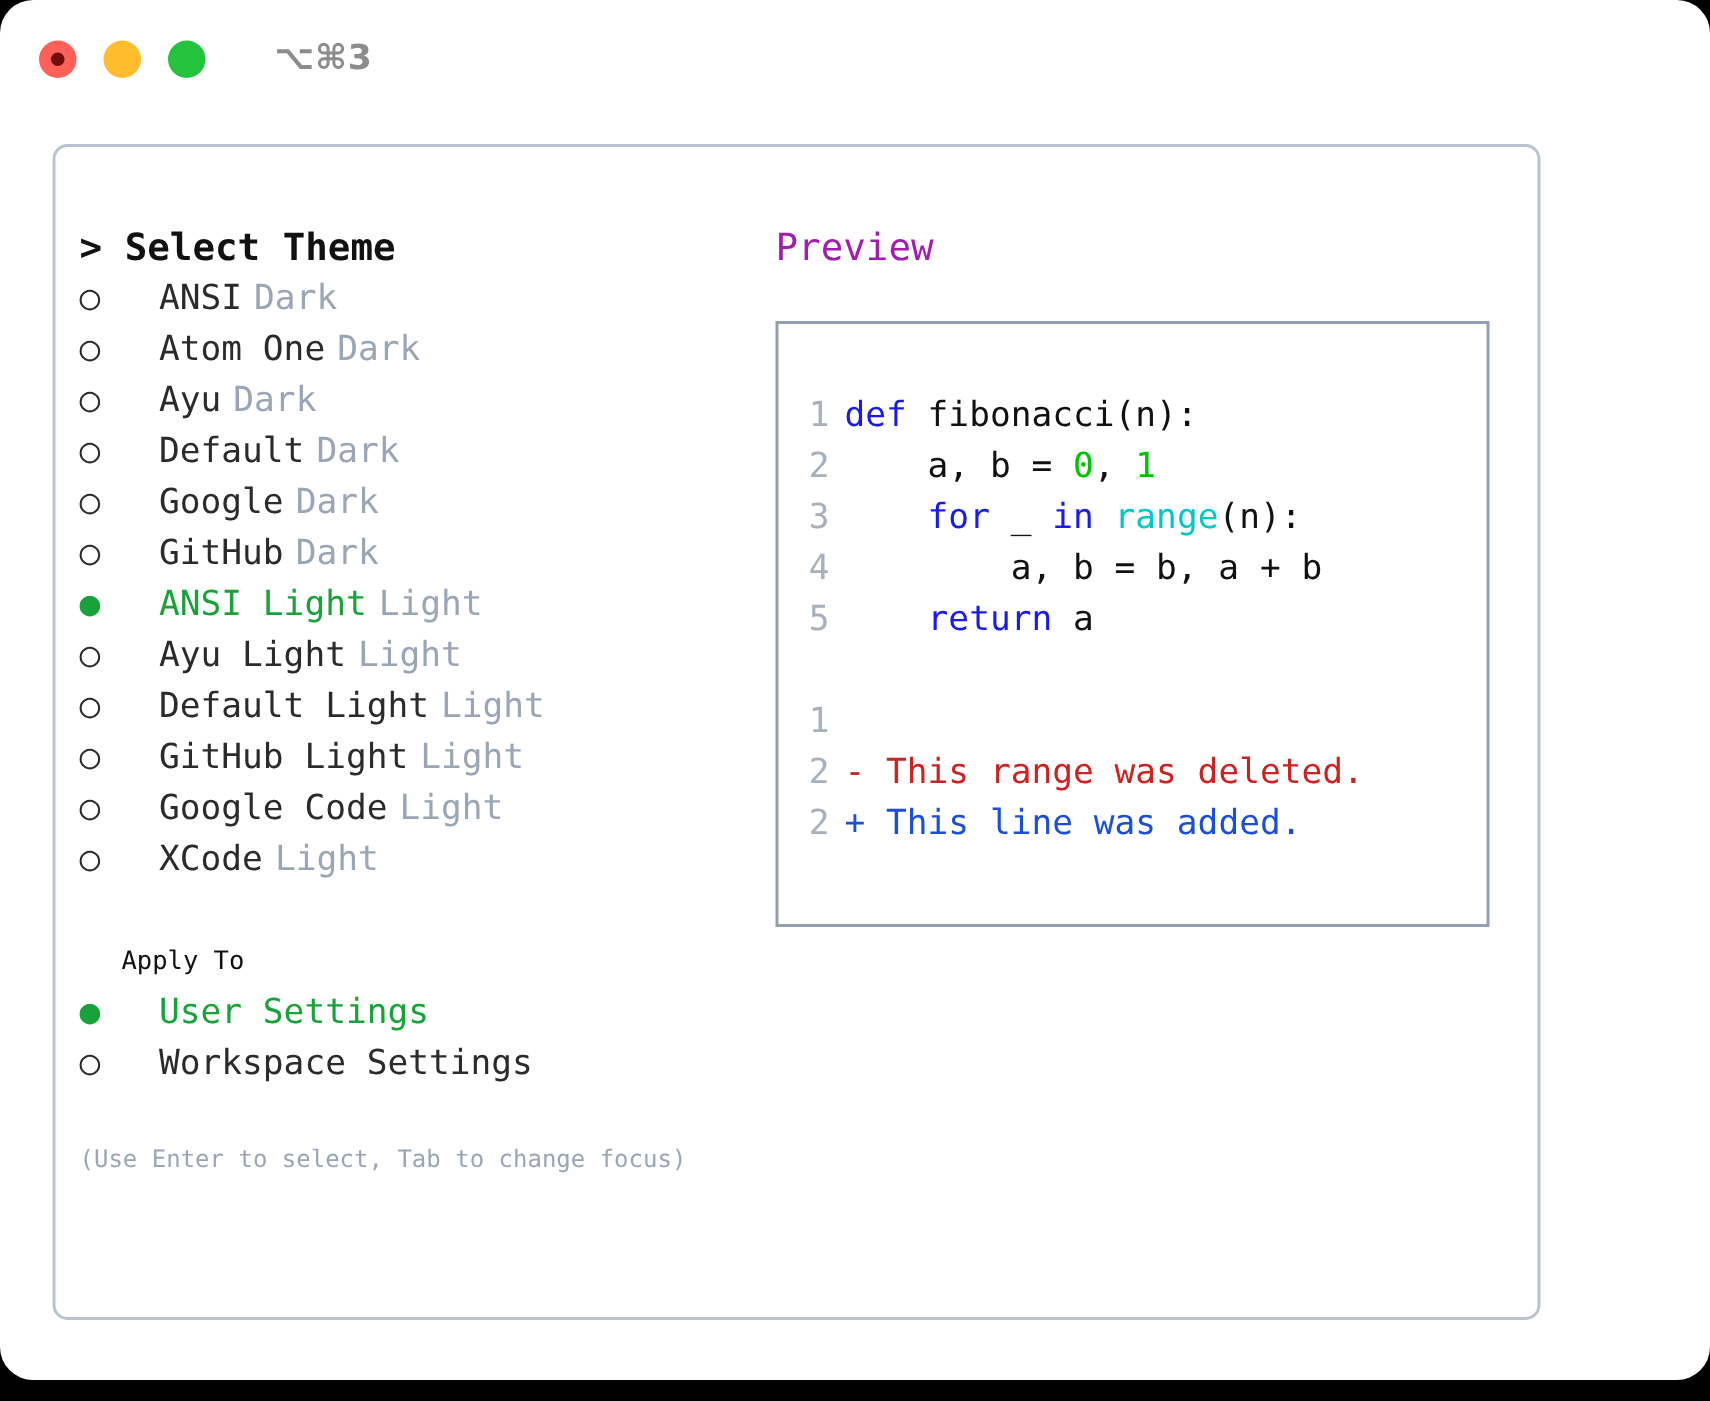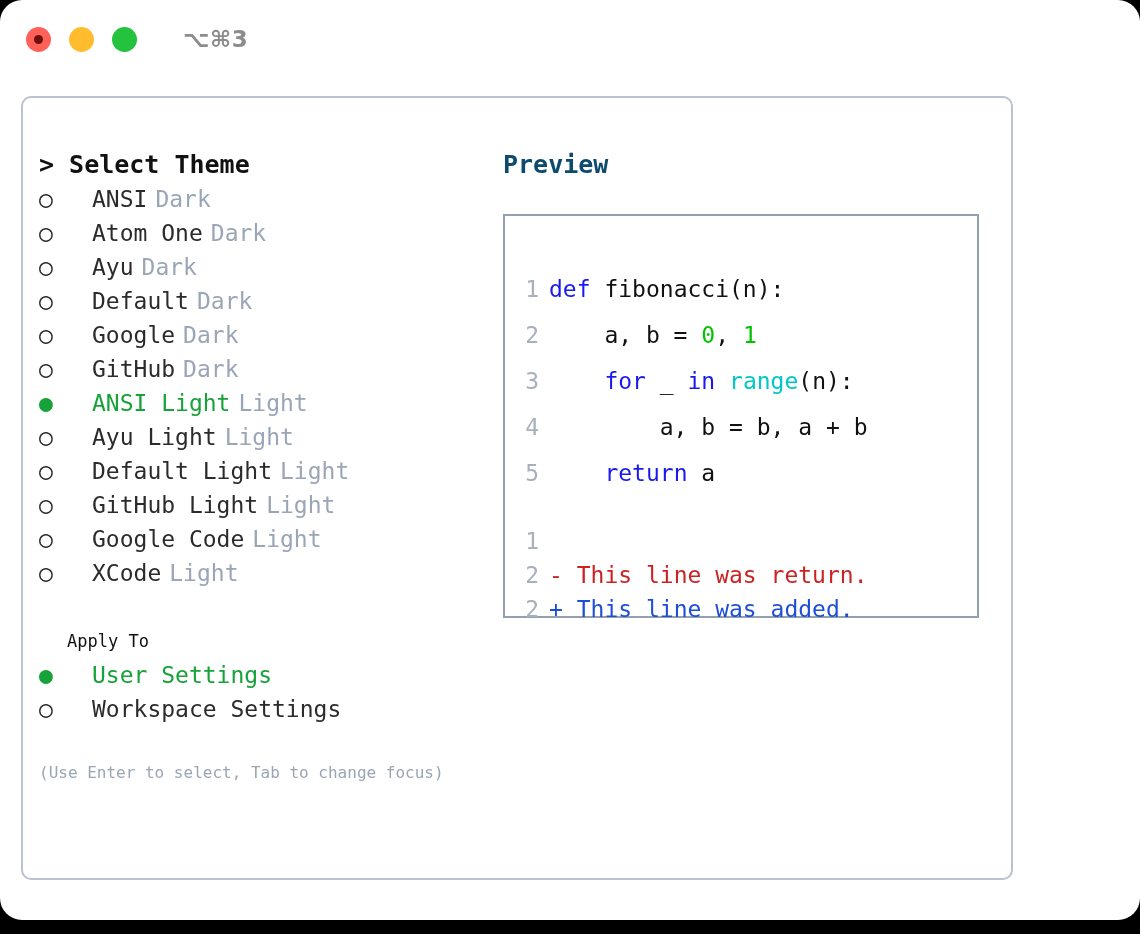--- a/index.html
+++ b/index.html
@@ -67,21 +67,21 @@
     color: #8C8C8C;
     font-size: 23px;
     font-weight: bold;
     letter-spacing: 0.5px;
     font-family: "DejaVu Sans", "Liberation Sans", sans-serif;
   }
 
   
   .panel {
     position: absolute;
-    left: 21px;
+    left: 35px;
     top: 96px;
     width: 992px;
     height: 784px;
     border: 2px solid #BAC3CF;
     border-radius: 10px;
     background: #ffffff;
     box-sizing: border-box;
   }
 
   .columns {
@@ -148,22 +148,22 @@
 
   
   .right-col {
     position: absolute;
     left: 480px;
     top: 50px;
     width: 500px;
   }
   .preview-title {
     font-size: 25px;
-    font-weight: bold;
-    color: #0c4a6e;
+    font-weight: normal;
+    color: #a21caf;
     line-height: 34px;
   }
   .preview-box {
     margin-top: 32px;
     width: 476px;
     height: 404px;
     border: 2px solid #94A0B0;
     background: #ffffff;
     box-sizing: border-box;
     padding: 44px 0 0 0;
@@ -176,21 +176,21 @@
     white-space: pre;
   }
   .lineno {
     width: 44px;
     flex: 0 0 44px;
     text-align: right;
     color: #A8B0BC;
     padding-right: 10px;
     box-sizing: border-box;
   }
-  .code-text { color: #111111; margin-top: 12px; }
+  .code-text { color: #111111; }
   .tok-kw   { color: #1A1AEE; }
   .tok-fn   { color: #00C8C8; }
   .tok-num  { color: #00C400; }
   .tok-plain{ color: #111111; }
   .blank-line { height: 34px; }
 
   .diff-ctx { color: #8A8A8A; }
   .diff-del { color: #CC2222; }
   .diff-add { color: #1d4ed8; }
 </style>
@@ -242,21 +242,21 @@
           <div id="code-block">
               <div class="code-line"><span class="lineno">1</span><span class="code-text"><span class="tok-kw">def </span><span class="tok-plain">fibonacci(n):</span></span></div>
               <div class="code-line"><span class="lineno">2</span><span class="code-text"><span class="tok-plain">    a, b = </span><span class="tok-num">0</span><span class="tok-plain">, </span><span class="tok-num">1</span></span></div>
               <div class="code-line"><span class="lineno">3</span><span class="code-text"><span class="tok-plain">    </span><span class="tok-kw">for</span><span class="tok-plain"> _ </span><span class="tok-kw">in</span><span class="tok-plain"> </span><span class="tok-fn">range</span><span class="tok-plain">(n):</span></span></div>
               <div class="code-line"><span class="lineno">4</span><span class="code-text"><span class="tok-plain">        a, b = b, a + b</span></span></div>
               <div class="code-line"><span class="lineno">5</span><span class="code-text"><span class="tok-plain">    </span><span class="tok-kw">return</span><span class="tok-plain"> a</span></span></div>
             </div>
           <div class="blank-line"></div>
           <div id="diff-block">
               <div class="code-line"><span class="lineno">1</span><span class="diff-ctx"><span>  </span></span></div>
-              <div class="code-line"><span class="lineno">2</span><span class="diff-del"><span>- </span><span>This line was return.</span></span></div>
+              <div class="code-line"><span class="lineno">2</span><span class="diff-del"><span>- </span><span>This range was deleted.</span></span></div>
               <div class="code-line"><span class="lineno">2</span><span class="diff-add"><span>+ </span><span>This line was added.</span></span></div>
             </div>
         </div>
       </div>
 
     </div>
   </div>
 
 </div>
 

